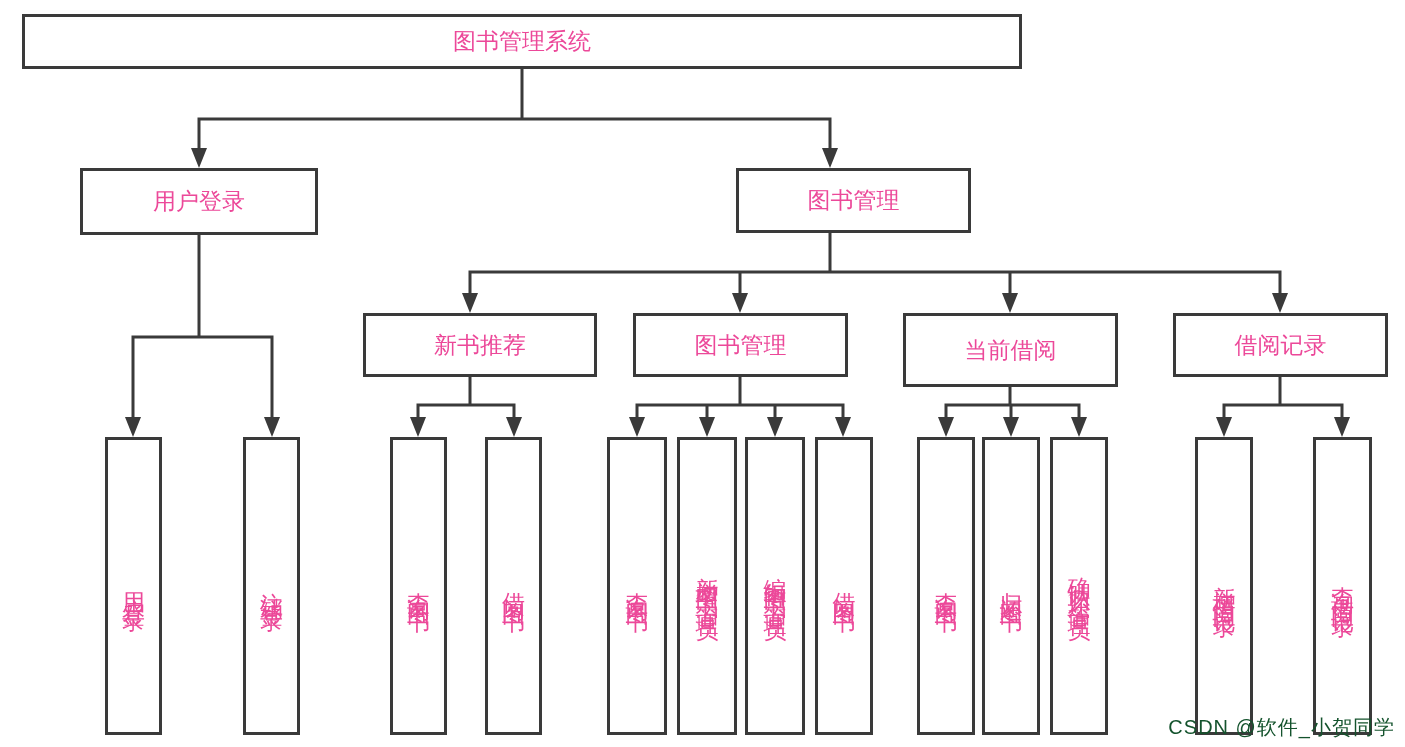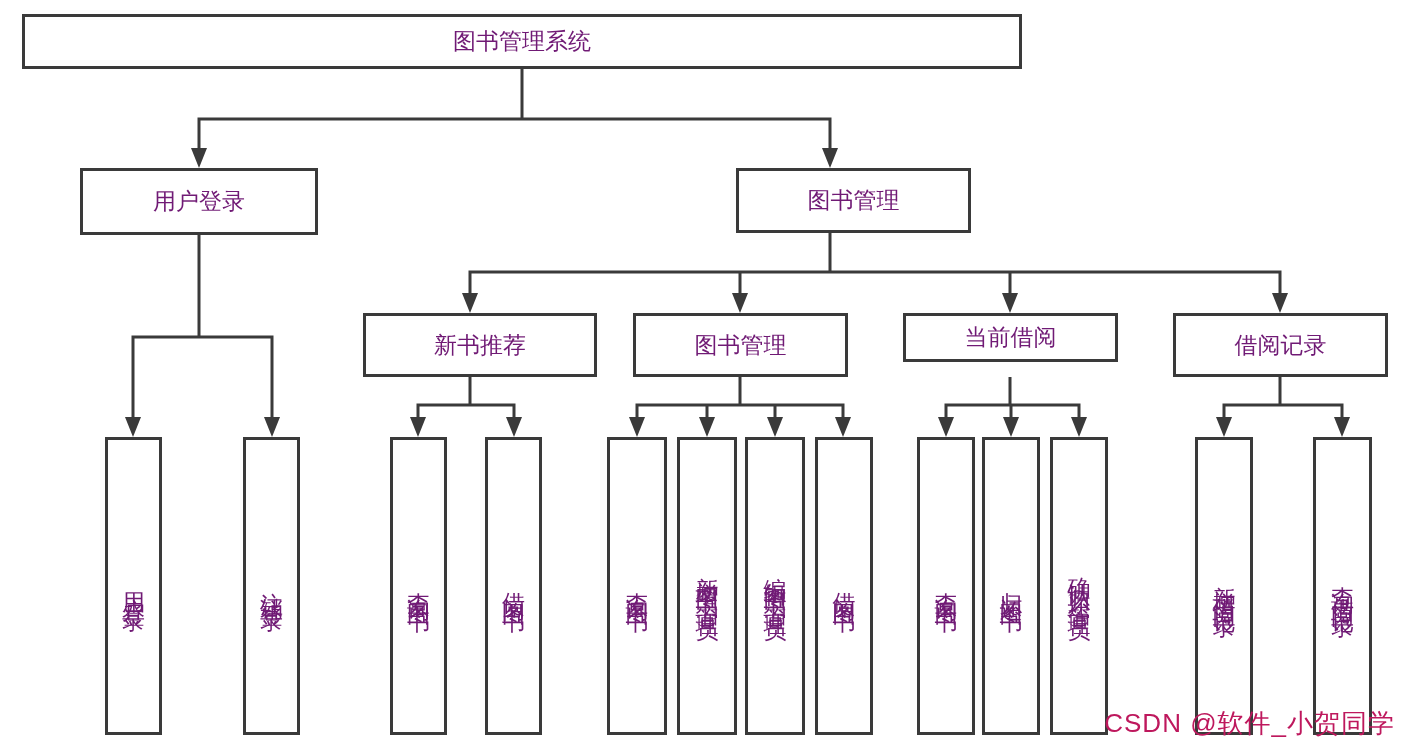--- a/index.html
+++ b/index.html
@@ -5,30 +5,30 @@
   html,body { margin:0; padding:0; background:#ffffff; }
   .canvas {
     position:relative; width:1405px; height:747px; background:#ffffff;
     font-family:"Liberation Sans", sans-serif; overflow:hidden;
   }
   svg.connectors { position:absolute; left:0; top:0; width:1405px; height:747px; }
   .node {
     position:absolute; box-sizing:border-box;
     border:3px solid #3a3a3a; background:#ffffff;
     display:flex; align-items:center; justify-content:center;
-    color:#701a75; font-size:23px; text-align:center;
+    color:#ec4899; font-size:23px; text-align:center;
     white-space:nowrap;
   }
   .node.v {
     writing-mode:vertical-rl; text-orientation:mixed;
     letter-spacing:6px; line-height:1; white-space:normal;
   }
   .watermark {
     position:absolute; right:10px; bottom:6px;
-    font-size:26px; color:#be185d; letter-spacing:1px;
+    font-size:20px; color:#14532d; letter-spacing:1px;
   }
 </style>
 </head>
 <body>
 
 <div class="canvas">
 
   <svg class="connectors" viewBox="0 0 1405 747" fill="none">
 
     <g stroke="#3a3a3a" stroke-width="3">
@@ -79,21 +79,21 @@
     <polygon fill="#3a3a3a" points="1334,417 1350,417 1342,437"></polygon>
   </svg>
 
   <div class="node" style="left:22px;top:14px;width:1000px;height:55px">图书管理系统</div>
 
   <div class="node" style="left:80px;top:168px;width:238px;height:67px">用户登录</div>
   <div class="node" style="left:736px;top:168px;width:235px;height:65px">图书管理</div>
 
   <div class="node" style="left:363px;top:313px;width:234px;height:64px">新书推荐</div>
   <div class="node" style="left:633px;top:313px;width:215px;height:64px">图书管理</div>
-  <div class="node" style="left:903px;top:313px;width:215px;height:49px">当前借阅</div>
+  <div class="node" style="left:903px;top:313px;width:215px;height:74px">当前借阅</div>
   <div class="node" style="left:1173px;top:313px;width:215px;height:64px">借阅记录</div>
 
   <div class="node v" style="left:105px;top:437px;width:57px;height:298px">用户登录</div>
   <div class="node v" style="left:243px;top:437px;width:57px;height:298px">注销登录</div>
 
   <div class="node v" style="left:390px;top:437px;width:57px;height:298px">查询图书</div>
   <div class="node v" style="left:485px;top:437px;width:57px;height:298px">借阅图书</div>
 
   <div class="node v" style="left:607px;top:437px;width:60px;height:298px">查询图书</div>
   <div class="node v" style="left:677px;top:437px;width:60px;height:298px">新增图书（管理员）</div>

